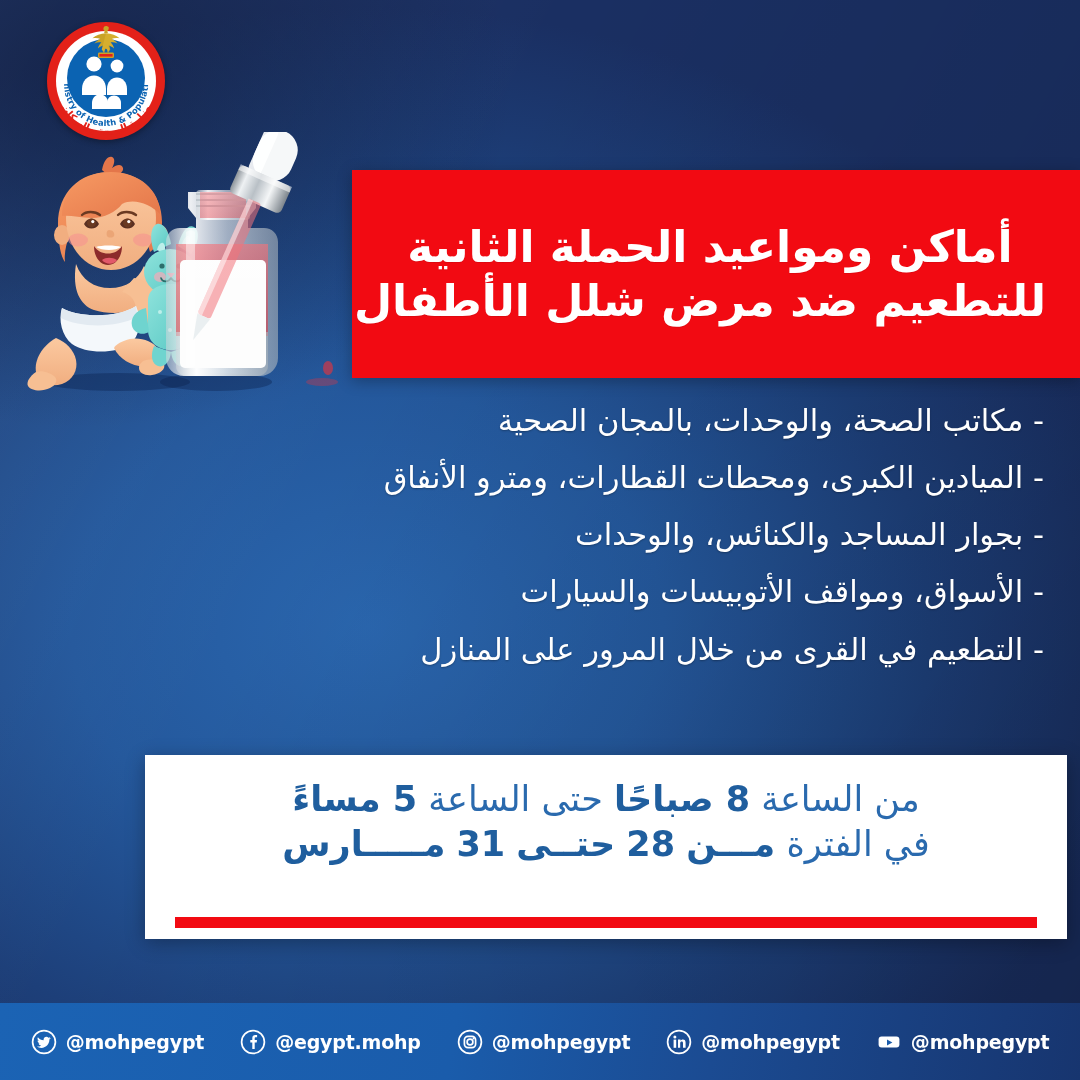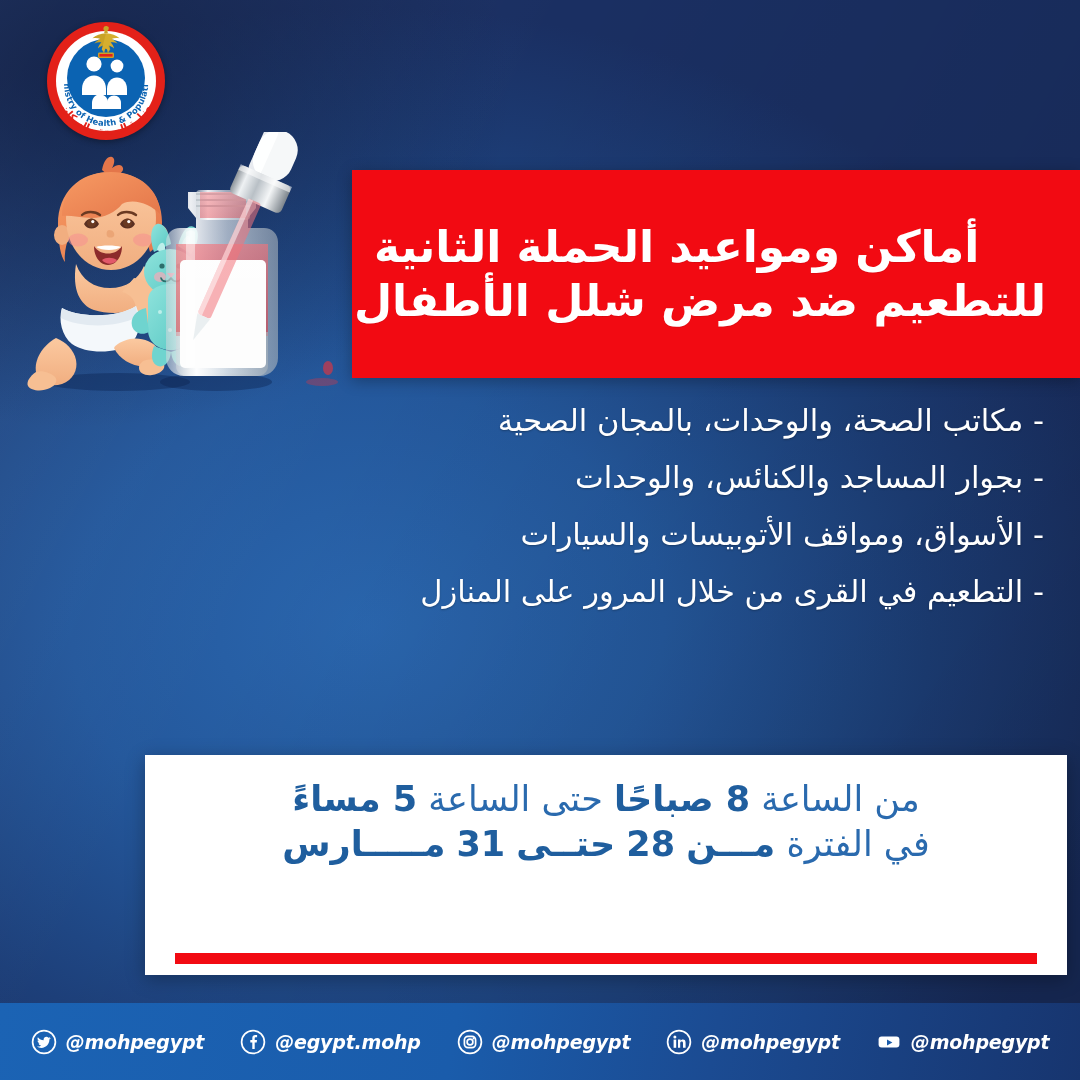--- a/index.html
+++ b/index.html
@@ -69,42 +69,42 @@
 
   
   .title-band{
     position:absolute; left:352px; top:170px; right:0; height:208px;
     background:#F20A12;
     display:flex; flex-direction:column; justify-content:center;
     padding:0 34px 0 22px;
     box-shadow:0 3px 14px rgba(0,0,0,.28);
   }
   .title-line{
-    direction:rtl; text-align:left; color:#ffffff;
+    direction:rtl; text-align:center; color:#ffffff;
     font-size:44px; font-weight:700; line-height:1.22;
     letter-spacing:-.3px; white-space:nowrap;
     text-shadow:0 1px 0 rgba(0,0,0,.08);
   }
   .title-band .t2{ }
 
   
   .bullets{
     position:absolute; right:36px; top:404px; width:720px;
     direction:rtl; text-align:right;
   }
   .bullet{
     color:#ffffff; font-size:30.5px; font-weight:400;
     line-height:1.12; margin-bottom:23px; white-space:nowrap;
     text-shadow:0 1px 2px rgba(0,0,0,.28);
   }
   .bullet:last-child{ margin-bottom:0; }
 
   
   .card{
-    position:absolute; left:145px; top:755px; width:922px; height:220px;
+    position:absolute; left:145px; top:755px; width:922px; height:184px;
     background:#ffffff;
     box-shadow:0 4px 18px rgba(0,0,0,.30);
     display:flex; flex-direction:column; justify-content:flex-start;
     padding:22px 30px 0 30px;
   }
   .card-line{
     direction:rtl; text-align:center; color:#2A6AAE;
     font-size:35px; line-height:1.28; white-space:nowrap;
     font-weight:400; letter-spacing:-.2px;
   }
@@ -116,21 +116,21 @@
   }
 
   
   .footer{
     position:absolute; left:0; right:0; bottom:0; height:77px;
     background:linear-gradient(100deg,#1b63b4 0%, #1a5cab 42%, #1b4b92 66%, #17356f 100%);
     display:flex; align-items:center; justify-content:center; gap:36px;
   }
   .social{
     display:flex; align-items:center; gap:9px;
-    color:#ffffff; font-size:19px; font-weight:700; letter-spacing:-.2px;font-style:italic;
+    color:#ffffff; font-size:19px; font-weight:700; letter-spacing:-.2px;
   }
   .social .glyph{
     width:26px; height:26px; flex:0 0 26px;
     display:flex; align-items:center; justify-content:center;
   }
   .social .glyph svg{ width:26px; height:26px; display:block; }
 </style>
 </head>
 <body>
 
@@ -313,20 +313,21 @@
     </svg>
   </div>
 
   <div class="title-band">
     <div class="title-line t1">أماكن ومواعيد الحملة الثانية</div>
     <div class="title-line t2">للتطعيم ضد مرض شلل الأطفال</div>
   </div>
 
   <div class="bullets">
     <div class="bullet">- مكاتب الصحة، والوحدات، بالمجان الصحية</div>
+    <div class="bullet">- الميادين الكبرى، ومحطات القطارات، ومترو الأنفاق</div>
     <div class="bullet">- بجوار المساجد والكنائس، والوحدات</div>
     <div class="bullet">- الأسواق، ومواقف الأتوبيسات والسيارات</div>
     <div class="bullet">- التطعيم في القرى من خلال المرور على المنازل</div>
   </div>
 
   <div class="card">
     <div class="card-line">
       <span>من الساعة</span>
       <b>8 صباحًا</b>
       <span>حتى الساعة</span>

